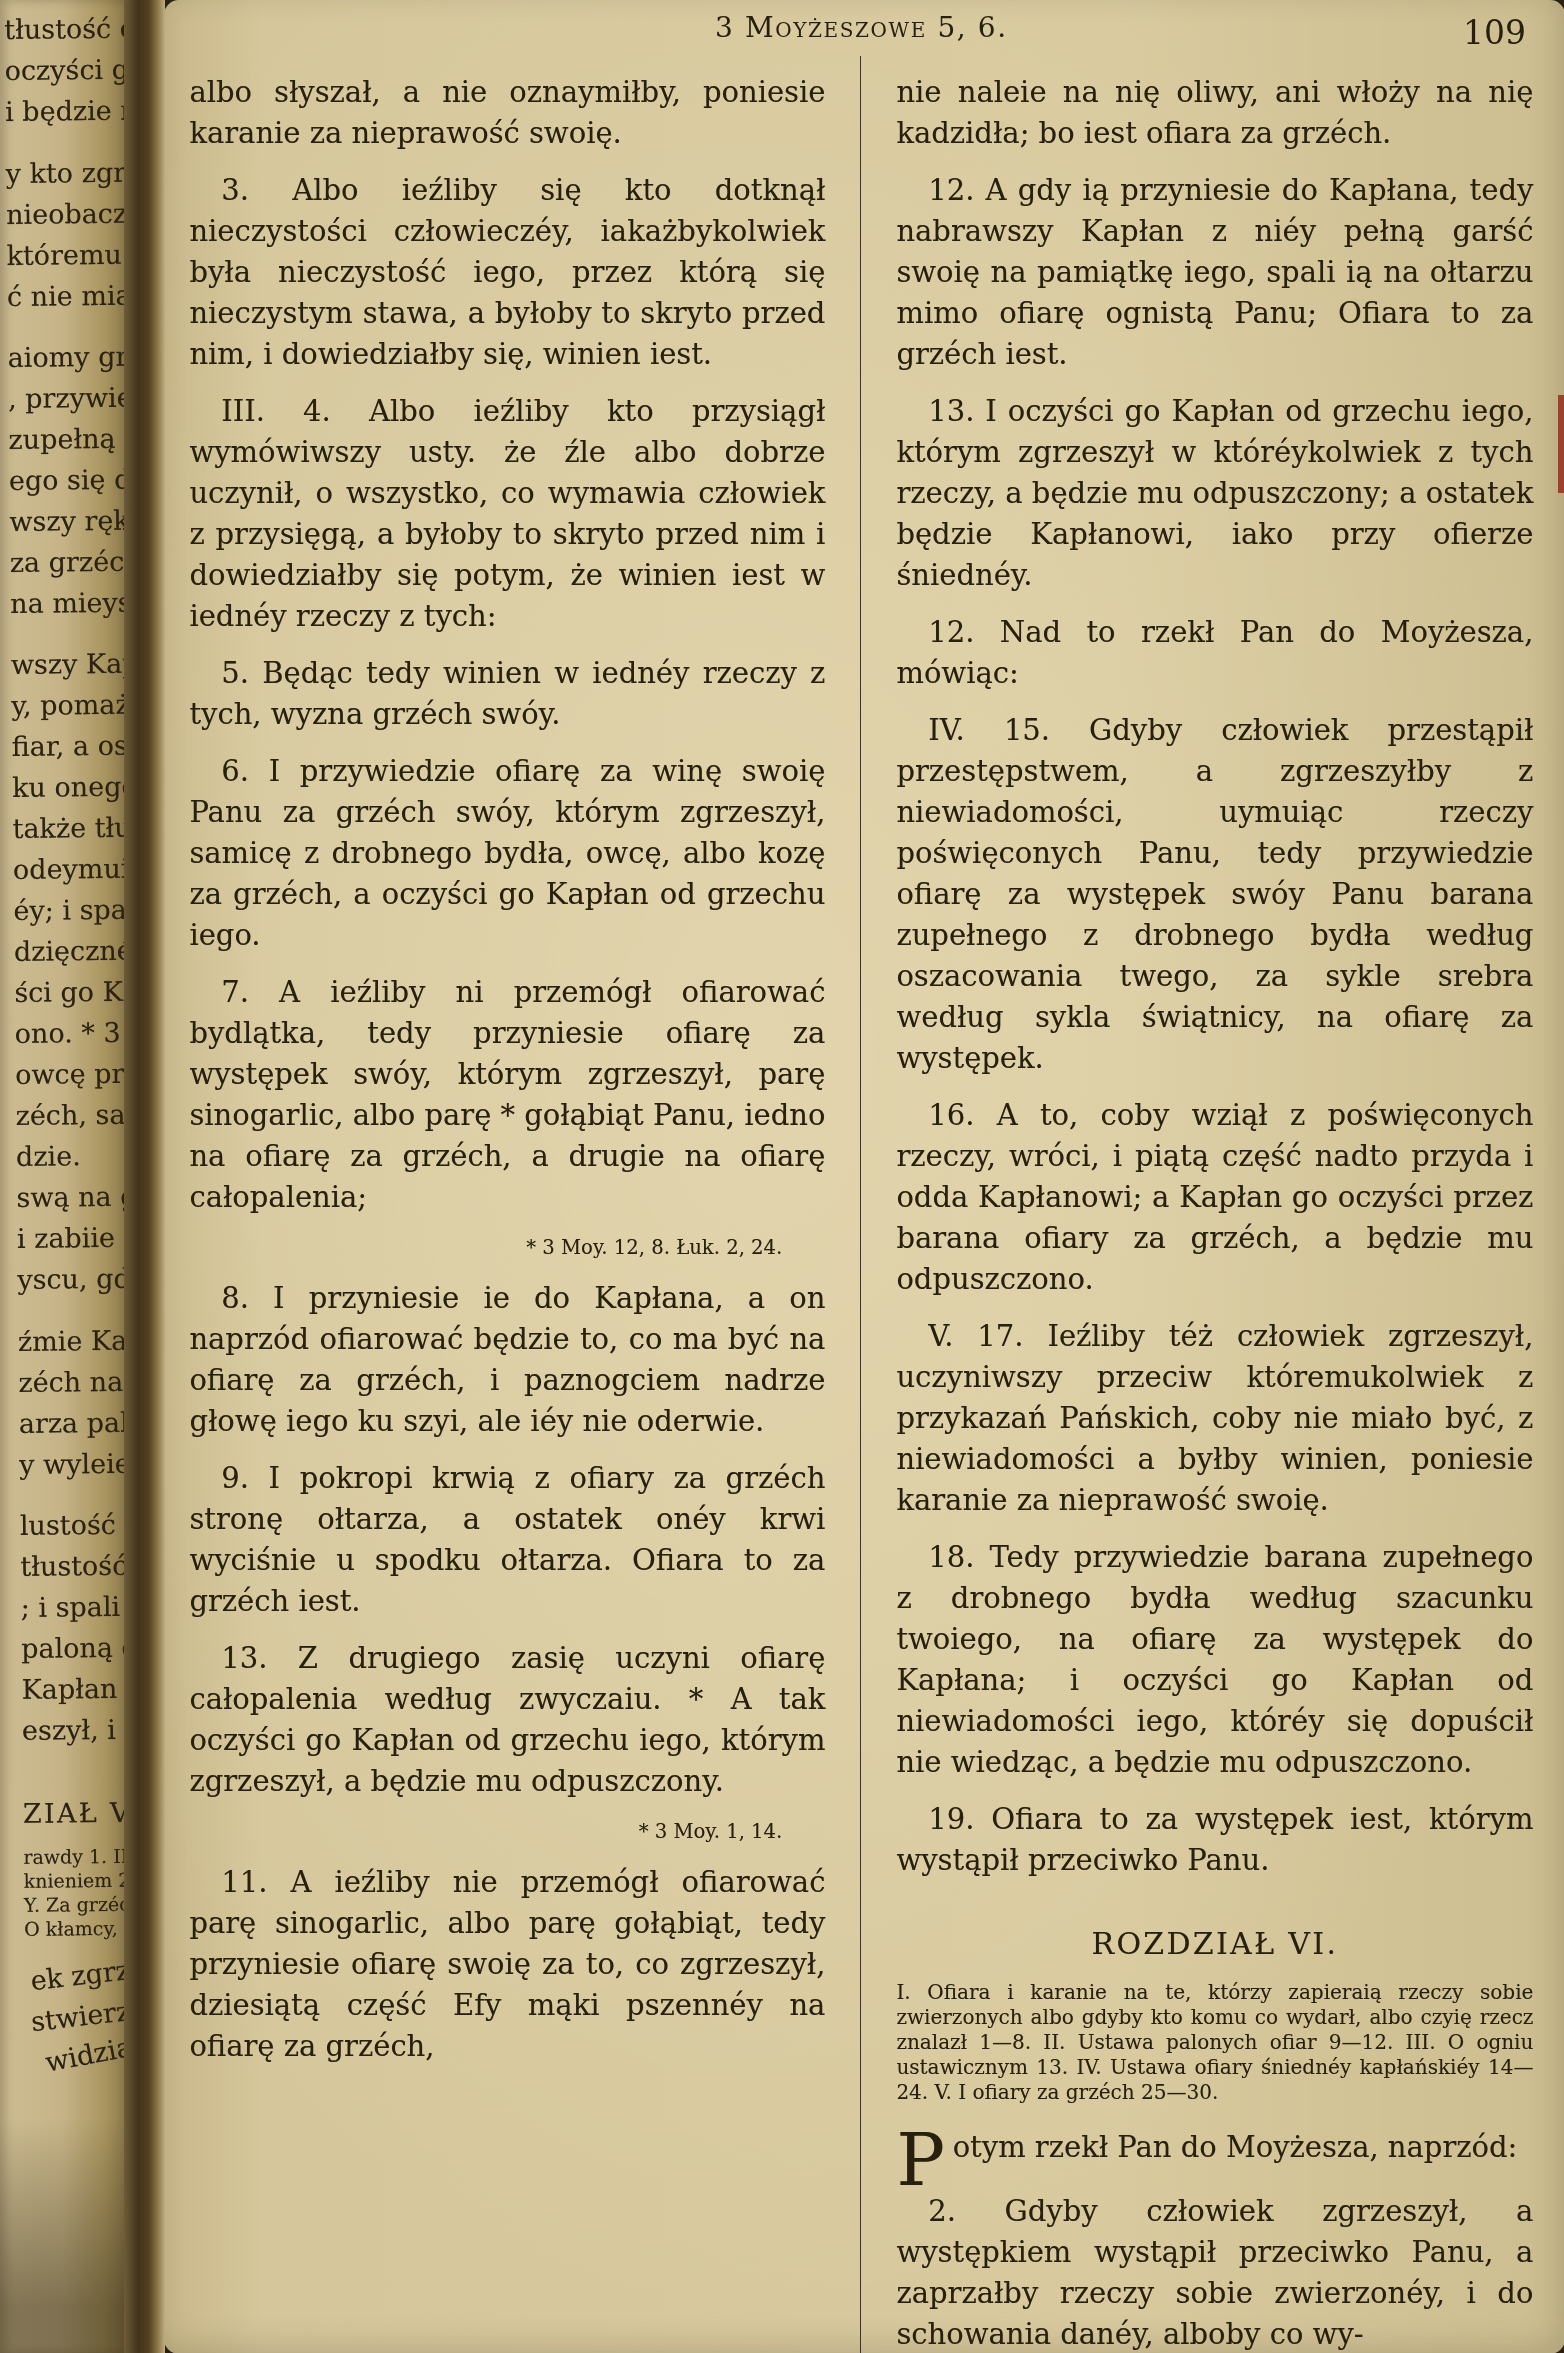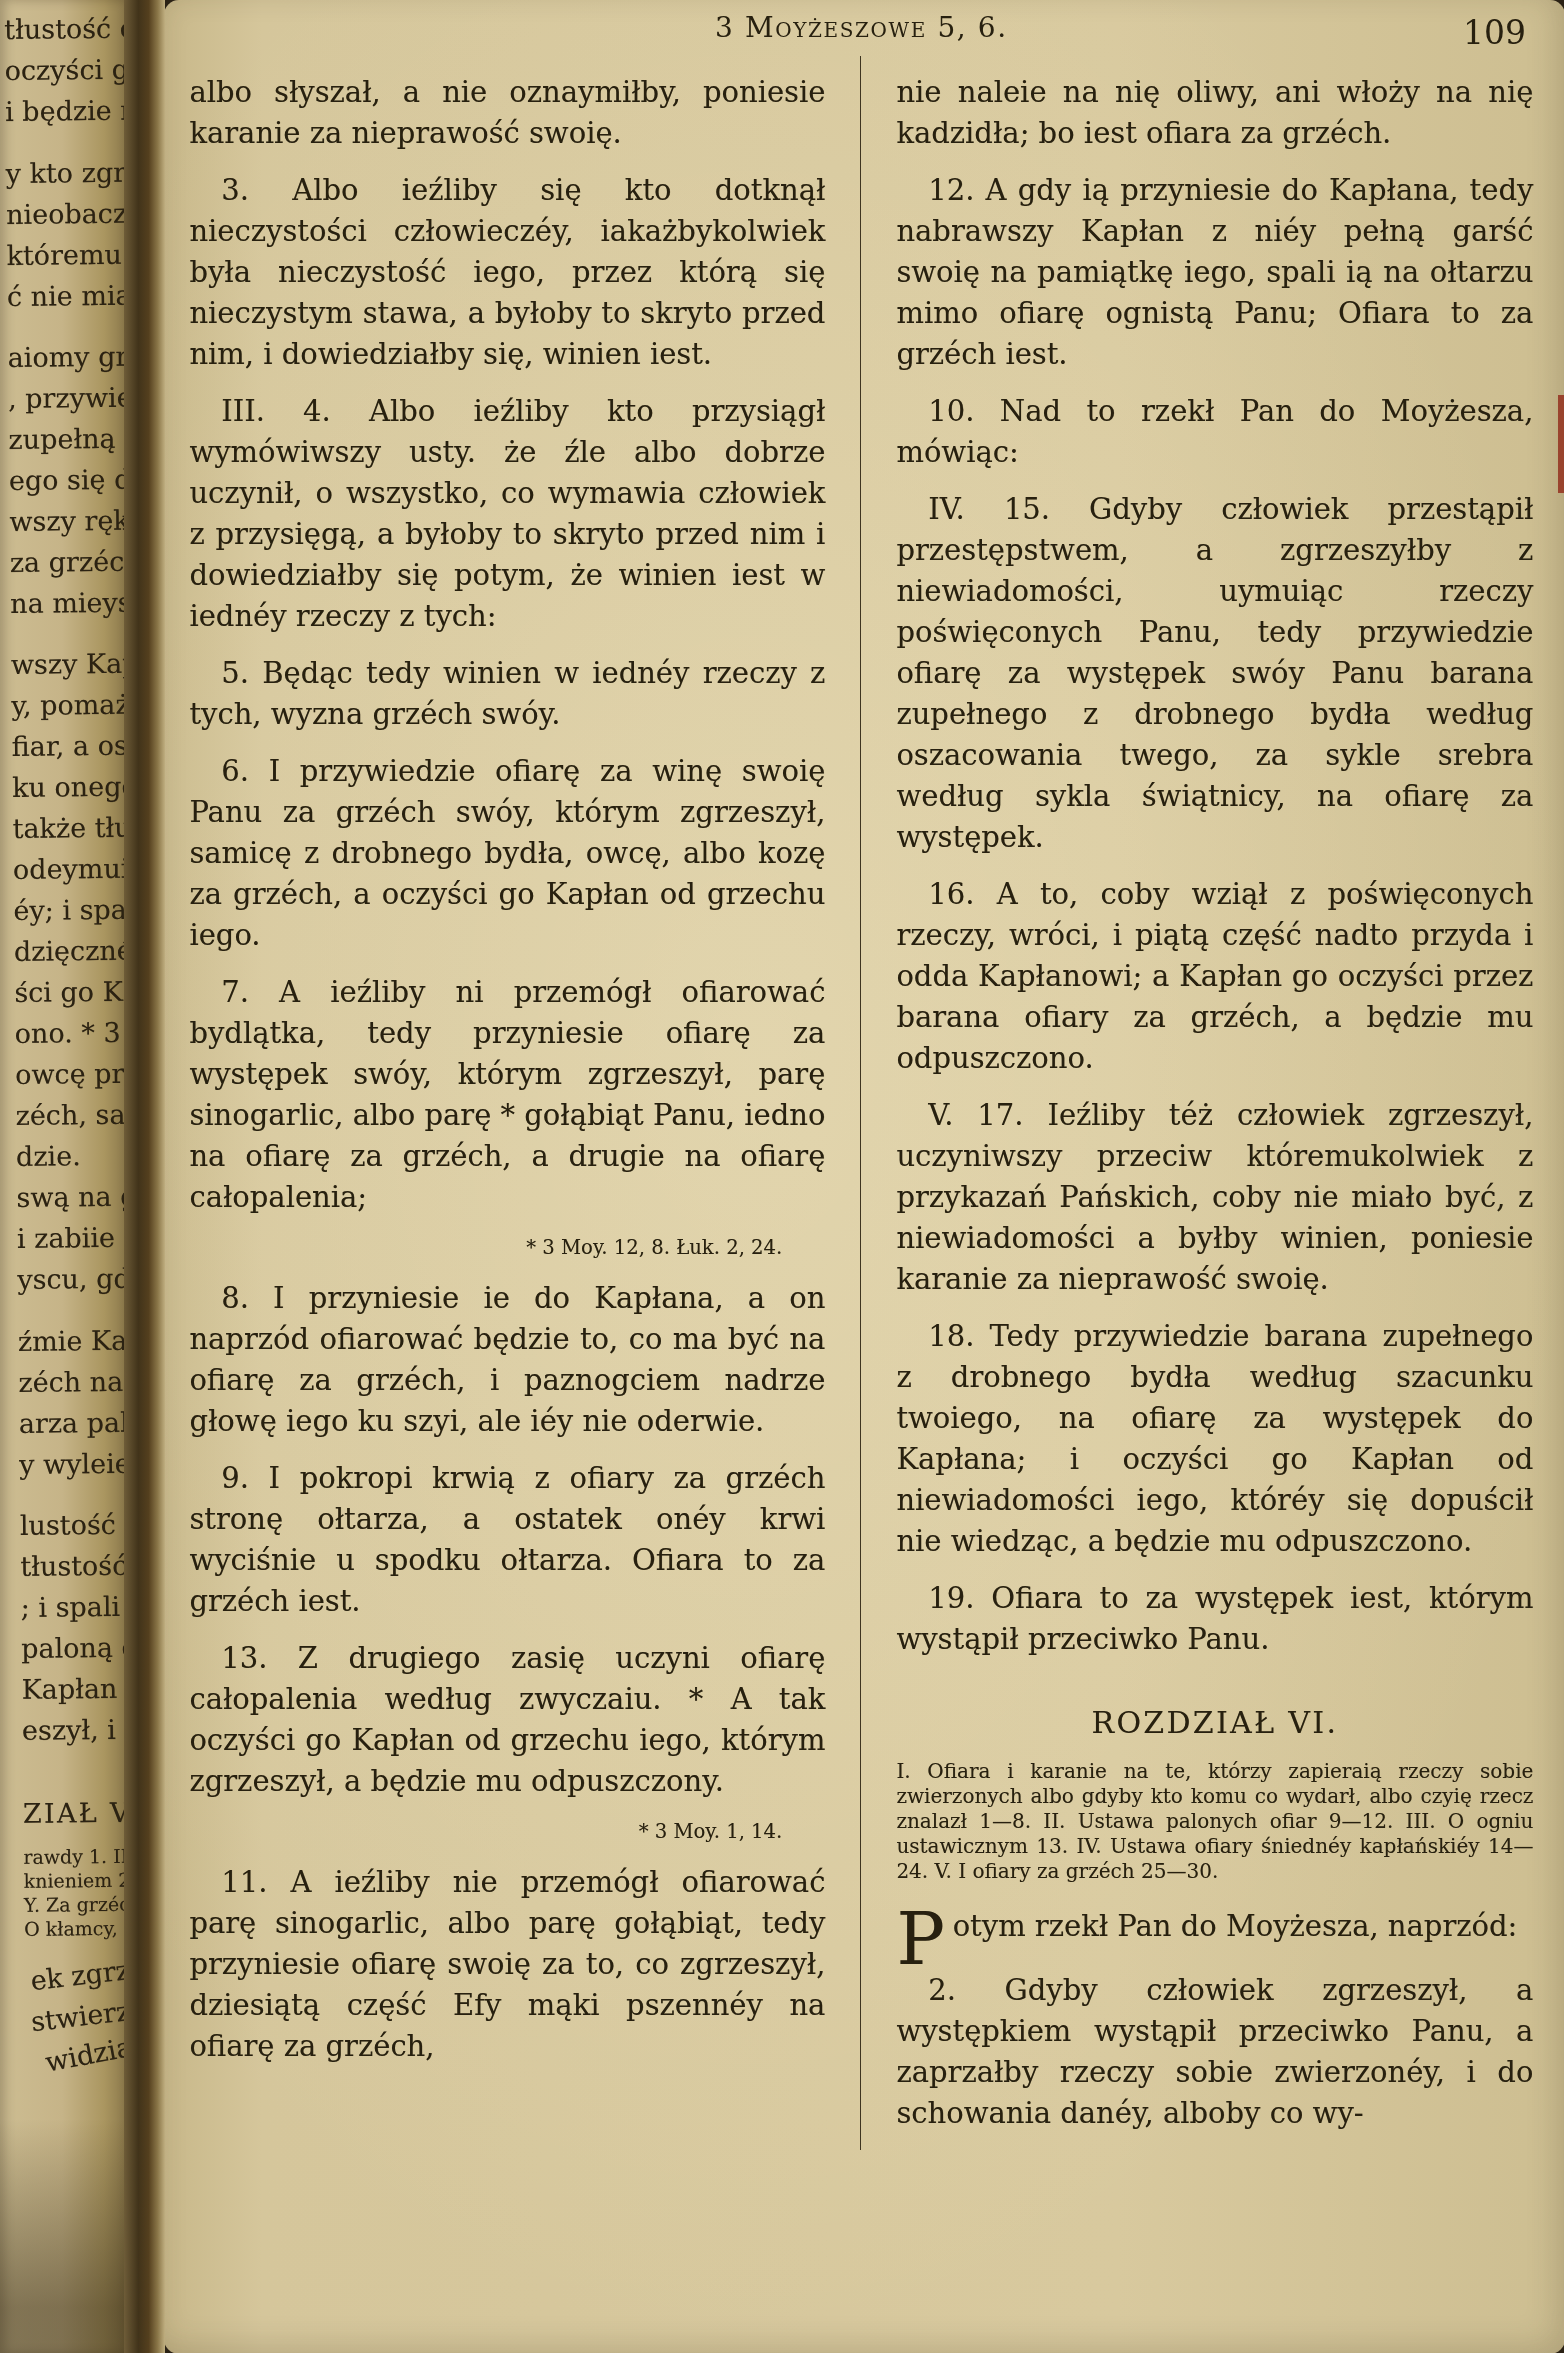--- a/index.html
+++ b/index.html
@@ -180,21 +180,22 @@
         <p class="verse">8. I przyniesie ie do Kapłana, a on naprzód ofiarować będzie to, co ma być na ofiarę za grzéch, i paznogciem nadrze głowę iego ku szyi, ale iéy nie oderwie.</p>
         <p class="verse">9. I pokropi krwią z ofiary za grzéch stronę ołtarza, a ostatek onéy krwi wyciśnie u spodku ołtarza. Ofiara to za grzéch iest.</p>
         <p class="verse">13. Z drugiego zasię uczyni ofiarę całopalenia według zwyczaiu. * A tak oczyści go Kapłan od grzechu iego, którym zgrzeszył, a będzie mu odpuszczony.</p>
         <p class="footnote">* 3 Moy. 1, 14.</p>
         <p class="verse">11. A ieźliby nie przemógł ofiarować parę sinogarlic, albo parę gołąbiąt, tedy przyniesie ofiarę swoię za to, co zgrzeszył, dziesiątą część Efy mąki pszennéy na ofiarę za grzéch,</p>
       </section>
 
       <section class="col col-right">
         <p class="cont">nie naleie na nię oliwy, ani włoży na nię kadzidła; bo iest ofiara za grzéch.</p>
         <p class="verse">12. A gdy ią przyniesie do Kapłana, tedy nabrawszy Kapłan z niéy pełną garść swoię na pamiątkę iego, spali ią na ołtarzu mimo ofiarę ognistą Panu; Ofiara to za grzéch iest.</p>
-        <p class="verse">10. Nad to rzekł Pan do Moyżesza, mówiąc:</p>
+        <p class="verse">13. I oczyści go Kapłan od grzechu iego, którym zgrzeszył w któréykolwiek z tych rzeczy, a będzie mu odpuszczony; a ostatek będzie Kapłanowi, iako przy ofierze śniednéy.</p>
+        <p class="verse">12. Nad to rzekł Pan do Moyżesza, mówiąc:</p>
         <p class="verse">IV. 15. Gdyby człowiek przestąpił przestępstwem, a zgrzeszyłby z niewiadomości, uymuiąc rzeczy poświęconych Panu, tedy przywiedzie ofiarę za występek swóy Panu barana zupełnego z drobnego bydła według oszacowania twego, za sykle srebra według sykla świątnicy, na ofiarę za występek.</p>
         <p class="verse">16. A to, coby wziął z poświęconych rzeczy, wróci, i piątą część nadto przyda i odda Kapłanowi; a Kapłan go oczyści przez barana ofiary za grzéch, a będzie mu odpuszczono.</p>
         <p class="verse">V. 17. Ieźliby téż człowiek zgrzeszył, uczyniwszy przeciw któremukolwiek z przykazań Pańskich, coby nie miało być, z niewiadomości a byłby winien, poniesie karanie za nieprawość swoię.</p>
         <p class="verse">18. Tedy przywiedzie barana zupełnego z drobnego bydła według szacunku twoiego, na ofiarę za występek do Kapłana; i oczyści go Kapłan od niewiadomości iego, któréy się dopuścił nie wiedząc, a będzie mu odpuszczono.</p>
         <p class="verse">19. Ofiara to za występek iest, którym wystąpił przeciwko Panu.</p>
         <h2 class="chapter-heading">ROZDZIAŁ VI.</h2>
         <p class="summary">I. Ofiara i karanie na te, którzy zapieraią rzeczy sobie zwierzonych albo gdyby kto komu co wydarł, albo czyię rzecz znalazł 1—8. II. Ustawa palonych ofiar 9—12. III. O ogniu ustawicznym 13. IV. Ustawa ofiary śniednéy kapłańskiéy 14—24. V. I ofiary za grzéch 25—30.</p>
         <p class="opening"><span class="dropcap">P</span><span>otym rzekł Pan do Moyżesza, naprzód:</span></p>
         <p class="verse">2. Gdyby człowiek zgrzeszył, a występkiem wystąpił przeciwko Panu, a zaprzałby rzeczy sobie zwierzonéy, i do schowania danéy, alboby co wy-</p>
       </section>

